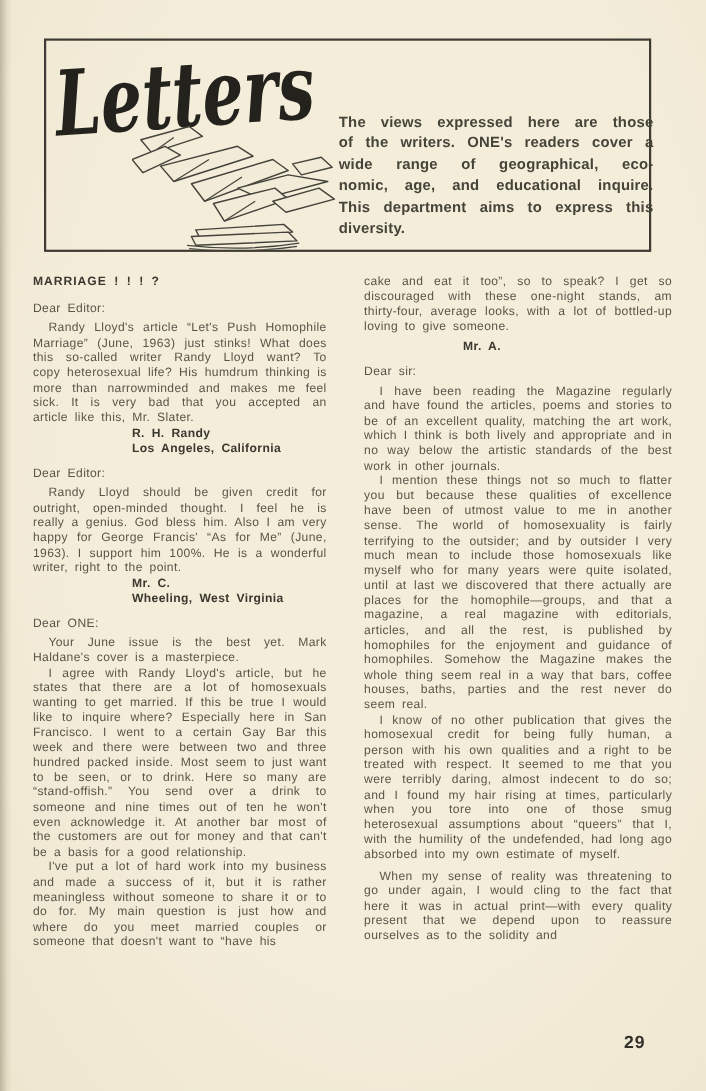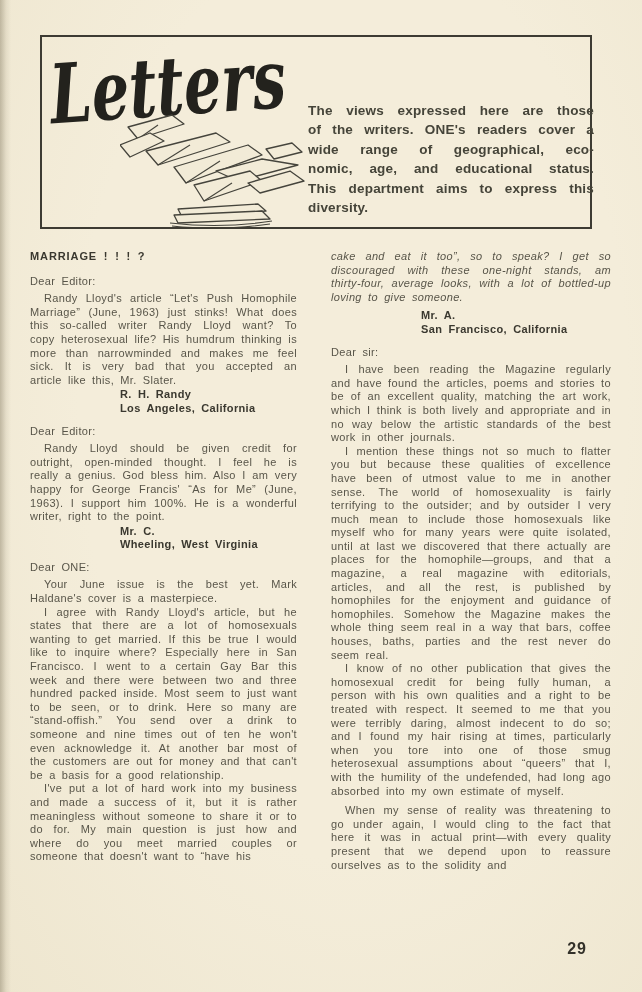--- a/index.html
+++ b/index.html
@@ -50,21 +50,21 @@
     color: #585549; letter-spacing: 0.35px; word-spacing: 2.8px;
   }
   .col-left  { left: 30px;  width: 267px; }
   .col-right { left: 331px; width: 280px; }
   .sec-heading {
     font-weight: bold; color: #3a382f; font-size: 11px;
     letter-spacing: 0.9px; margin: 0 0 11px 0;
   }
   .salutation { margin: 9px 0 4px 0; }
   .para { margin: 0; text-align: justify; text-indent: 14px; }
-  .para.no-indent { text-indent: 0; font-style: italic; }
+  .para.no-indent { text-indent: 0; }
   .para.gap-top { margin-top: 6px; }
   .sig { font-weight: bold; color: #3a382f; margin: 1px 0 1px 90px; }
   .sig.gap-top { margin-top: 5px; }
   .page-number {
     position: absolute; top: 940px; right: 55px;
     font-size: 16px; font-weight: bold; color: #33312a; letter-spacing: 1px;
   }
 </style>
 </head>
 <body>
@@ -93,21 +93,21 @@
       <polygon points="58,98 138,93 146,100 62,106"></polygon>
       <polygon points="54,104 142,100 150,108 58,112"></polygon>
       <path class="open" d="M50,112 Q102,118 152,110"></path>
       <path class="open" d="M52,115 Q102,120 150,113"></path>
     </svg>
 
     <div class="intro">
       <div class="intro-line">The views expressed here are those</div>
       <div class="intro-line">of the writers. ONE's readers cover a</div>
       <div class="intro-line">wide range of geographical, eco-</div>
-      <div class="intro-line">nomic, age, and educational status.</div>
+      <div class="intro-line">nomic, age, and educational inquire.</div>
       <div class="intro-line">This department aims to express this</div>
       <div class="intro-line last">diversity.</div>
     </div>
   </div>
 
   <div class="col col-left">
     <div class="sec-heading">MARRIAGE ! ! ! ?</div>
 
     <div class="salutation">Dear Editor:</div>
     <p class="para">Randy Lloyd's article “Let's Push Homophile Marriage” (June, 1963) just stinks! What does this so-called writer Randy Lloyd want? To copy heterosexual life? His humdrum thinking is more than narrowminded and makes me feel sick. It is very bad that you accepted an article like this, Mr. Slater.</p>
@@ -127,21 +127,20 @@
     <p class="para">Your June issue is the best yet. Mark Haldane's cover is a masterpiece.</p>
 
     <p class="para">I agree with Randy Lloyd's article, but he states that there are a lot of homosexuals wanting to get married. If this be true I would like to inquire where? Especially here in San Francisco. I went to a certain Gay Bar this week and there were between two and three hundred packed inside. Most seem to just want to be seen, or to drink. Here so many are “stand-offish.” You send over a drink to someone and nine times out of ten he won't even acknowledge it. At another bar most of the customers are out for money and that can't be a basis for a good relationship.</p>
     <p class="para">I've put a lot of hard work into my business and made a success of it, but it is rather meaningless without someone to share it or to do for. My main question is just how and where do you meet married couples or someone that doesn't want to “have his</p>
   </div>
 
   <div class="col col-right">
     <p class="para no-indent">cake and eat it too”, so to speak? I get so discouraged with these one-night stands, am thirty-four, average looks, with a lot of bottled-up loving to give someone.</p>
     <div class="sig gap-top">
       <div>Mr. A.</div>
-      <div>San Francisco, California</div>
     </div>
 
     <div class="salutation">Dear sir:</div>
     <p class="para">I have been reading the Magazine regularly and have found the articles, poems and stories to be of an excellent quality, matching the art work, which I think is both lively and appropriate and in no way below the artistic standards of the best work in other journals.</p>
     <p class="para">I mention these things not so much to flatter you but because these qualities of excellence have been of utmost value to me in another sense. The world of homosexuality is fairly terrifying to the outsider; and by outsider I very much mean to include those homosexuals like myself who for many years were quite isolated, until at last we discovered that there actually are places for the homophile—groups, and that a magazine, a real magazine with editorials, articles, and all the rest, is published by homophiles for the enjoyment and guidance of homophiles. Somehow the Magazine makes the whole thing seem real in a way that bars, coffee houses, baths, parties and the rest never do seem real.</p>
     <p class="para">I know of no other publication that gives the homosexual credit for being fully human, a person with his own qualities and a right to be treated with respect. It seemed to me that you were terribly daring, almost indecent to do so; and I found my hair rising at times, particularly when you tore into one of those smug heterosexual assumptions about “queers” that I, with the humility of the undefended, had long ago absorbed into my own estimate of myself.</p>
     <p class="para gap-top">When my sense of reality was threatening to go under again, I would cling to the fact that here it was in actual print—with every quality present that we depend upon to reassure ourselves as to the solidity and</p>
   </div>
 
   <div class="page-number">29</div>

